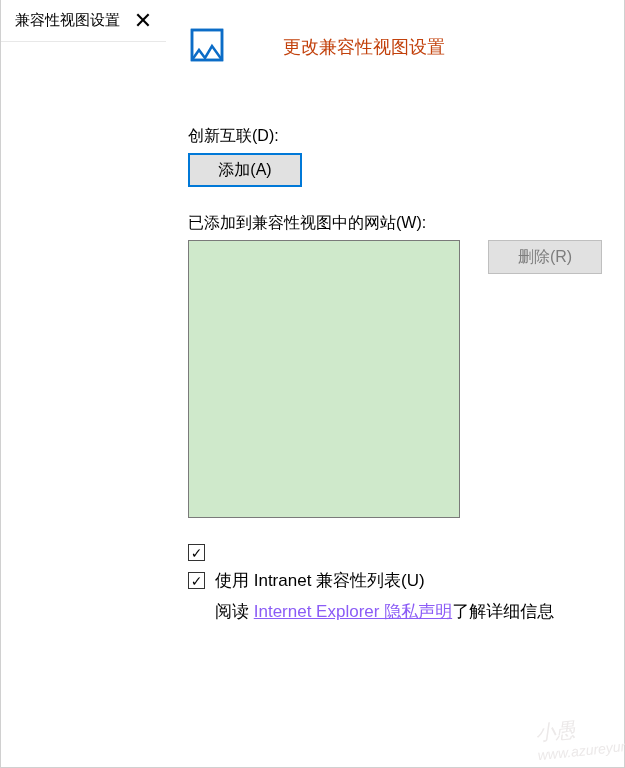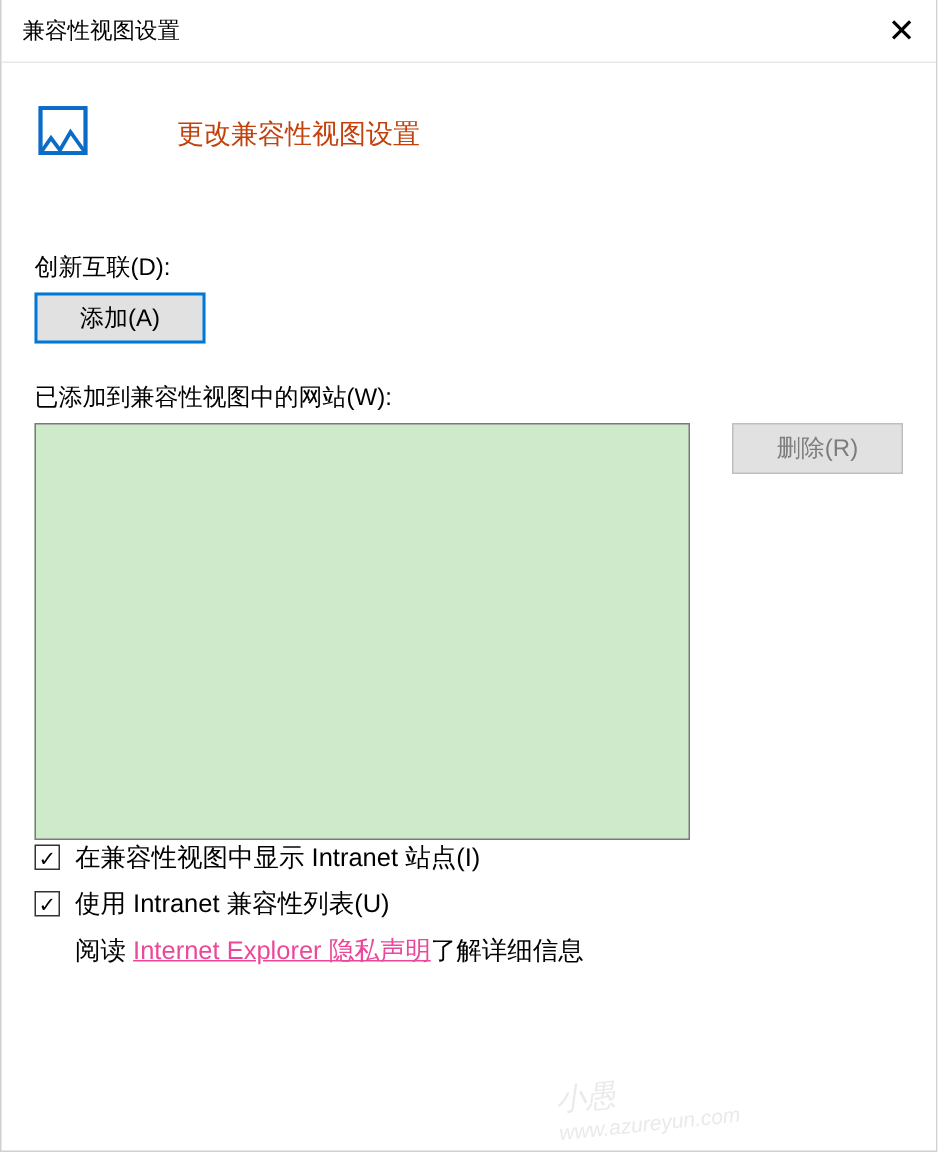--- a/index.html
+++ b/index.html
@@ -6,21 +6,21 @@
   html, body {
     margin: 0; padding: 0;
     width: 625px; height: 768px;
     font-family: "Microsoft YaHei", "Segoe UI", Tahoma, sans-serif;
     background: #fff;
     color: #000;
     overflow: hidden;
   }
   .window {
     width: 625px; height: 768px;
-    display: flex; flex-direction: column;
+    display: flex; flex-direction: row;
     border: 1px solid #d0d0d0;
     border-top: none;
   }
   .titlebar {
     height: 42px;
     display: flex; align-items: center;
     border-bottom: 1px solid #e8e8e8;
   }
   .title-text {
     font-size: 15px;
@@ -85,20 +85,21 @@
     border: 2px solid #0078d7;
     background: #e1e1e1;
   }
   .side-btn.disabled {
     color: #7d7d7d;
     border: 1px solid #bfbfbf;
     background: #e1e1e1;
   }
   .listbox-row {
     display: flex; gap: 28px; align-items: flex-start;
+    margin-bottom: 26px;
     text-align: right;
   }
   .listbox {
     flex: 1;
     height: 278px;
     border: 1px solid #7a7a7a;
     background: #cfe9cb;
   }
   .check-row {
     display: flex; align-items: center;
@@ -114,21 +115,21 @@
   }
   .checkmark {
     font-size: 14px; line-height: 1; color:#000;
   }
   .read-row {
     font-size: 17px;
     padding-left: 27px;
     margin-top: 2px;
   }
   .link {
-    color: #ec4899;
+    color: #8b5cf6;
     text-decoration: underline;
     cursor: default;
   }
   .watermark1 {
     position: absolute;
     left: 370px; bottom: 10px;
     font-size: 20px;
     color: #ece9e9;
     font-style: italic;
     transform: rotate(-6deg);
@@ -181,21 +182,20 @@
     <div class="field-label">已添加到兼容性视图中的网站(W):</div>
     <div class="listbox-row">
       <div class="listbox"></div>
       <div class="side-btn disabled">删除(R)</div>
     </div>
 
     <div class="check-row">
       <span class="checkbox">
         <span class="checkmark">✓</span>
       </span>
-      <span>在兼容性视图中显示 Intranet 站点(I)</span>
     </div>
 
     <div class="check-row">
       <span class="checkbox">
         <span class="checkmark">✓</span>
       </span>
       <span>使用 Intranet 兼容性列表(U)</span>
     </div>
 
     <div class="read-row">

